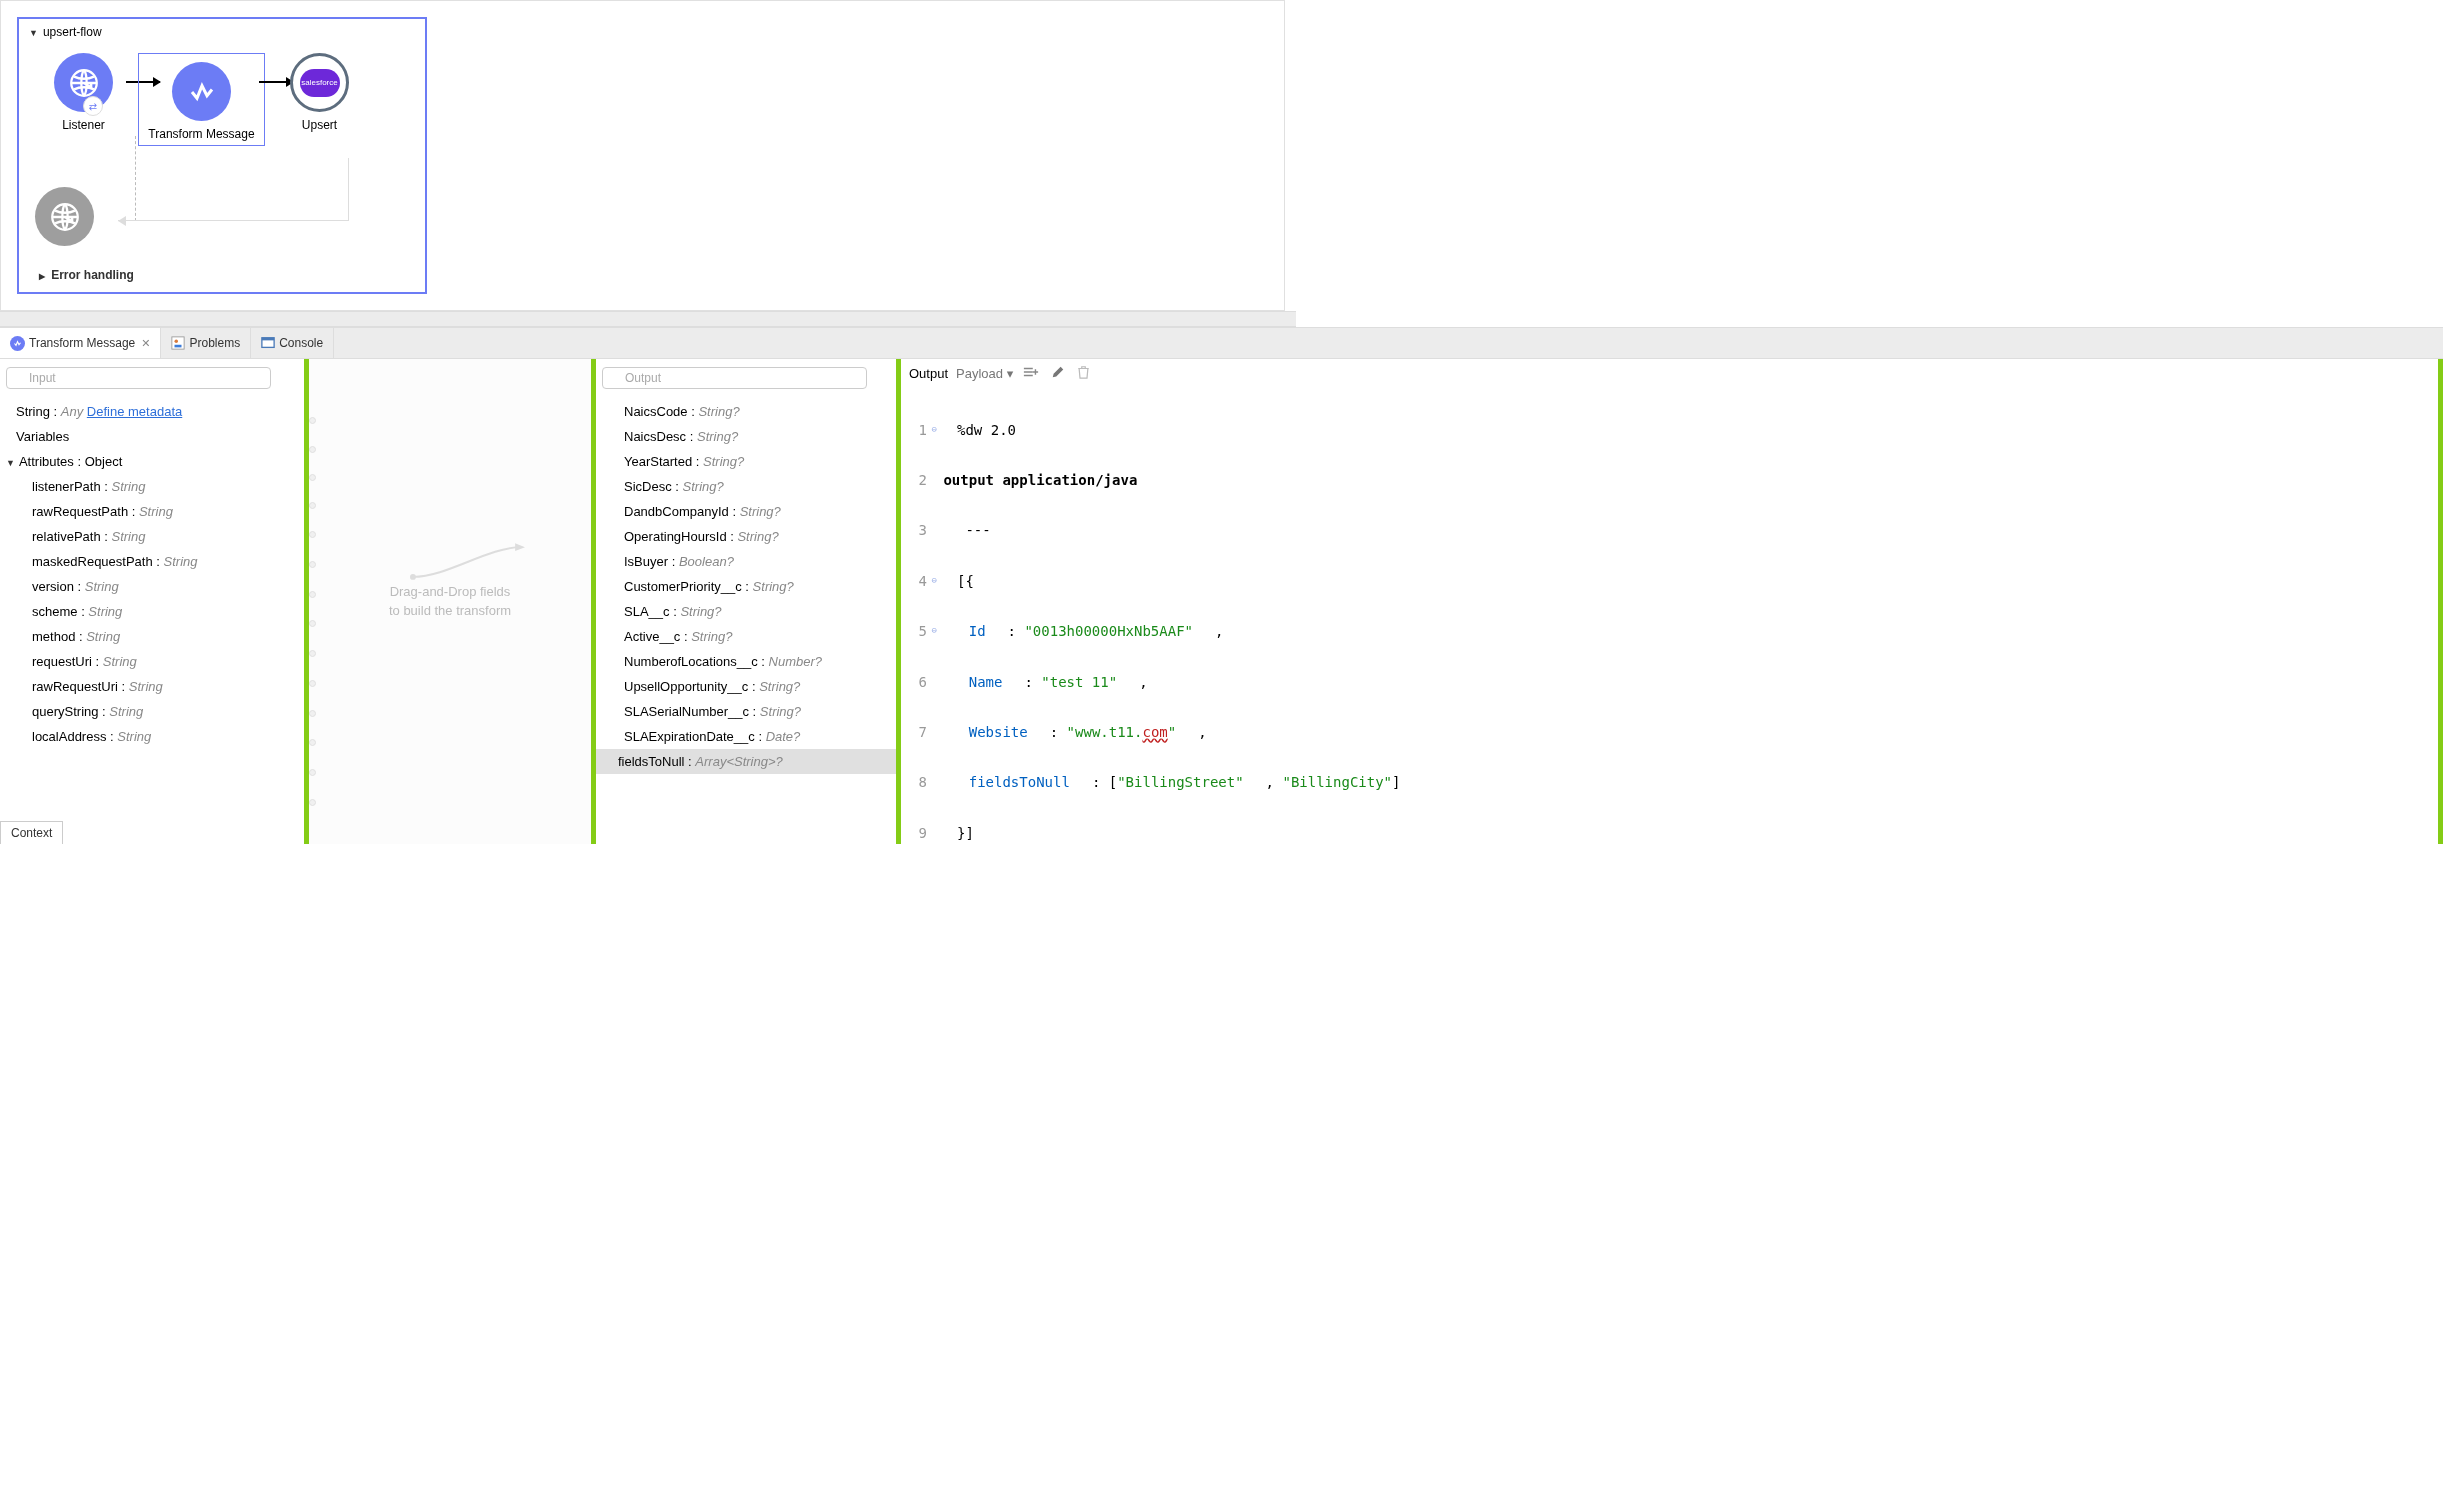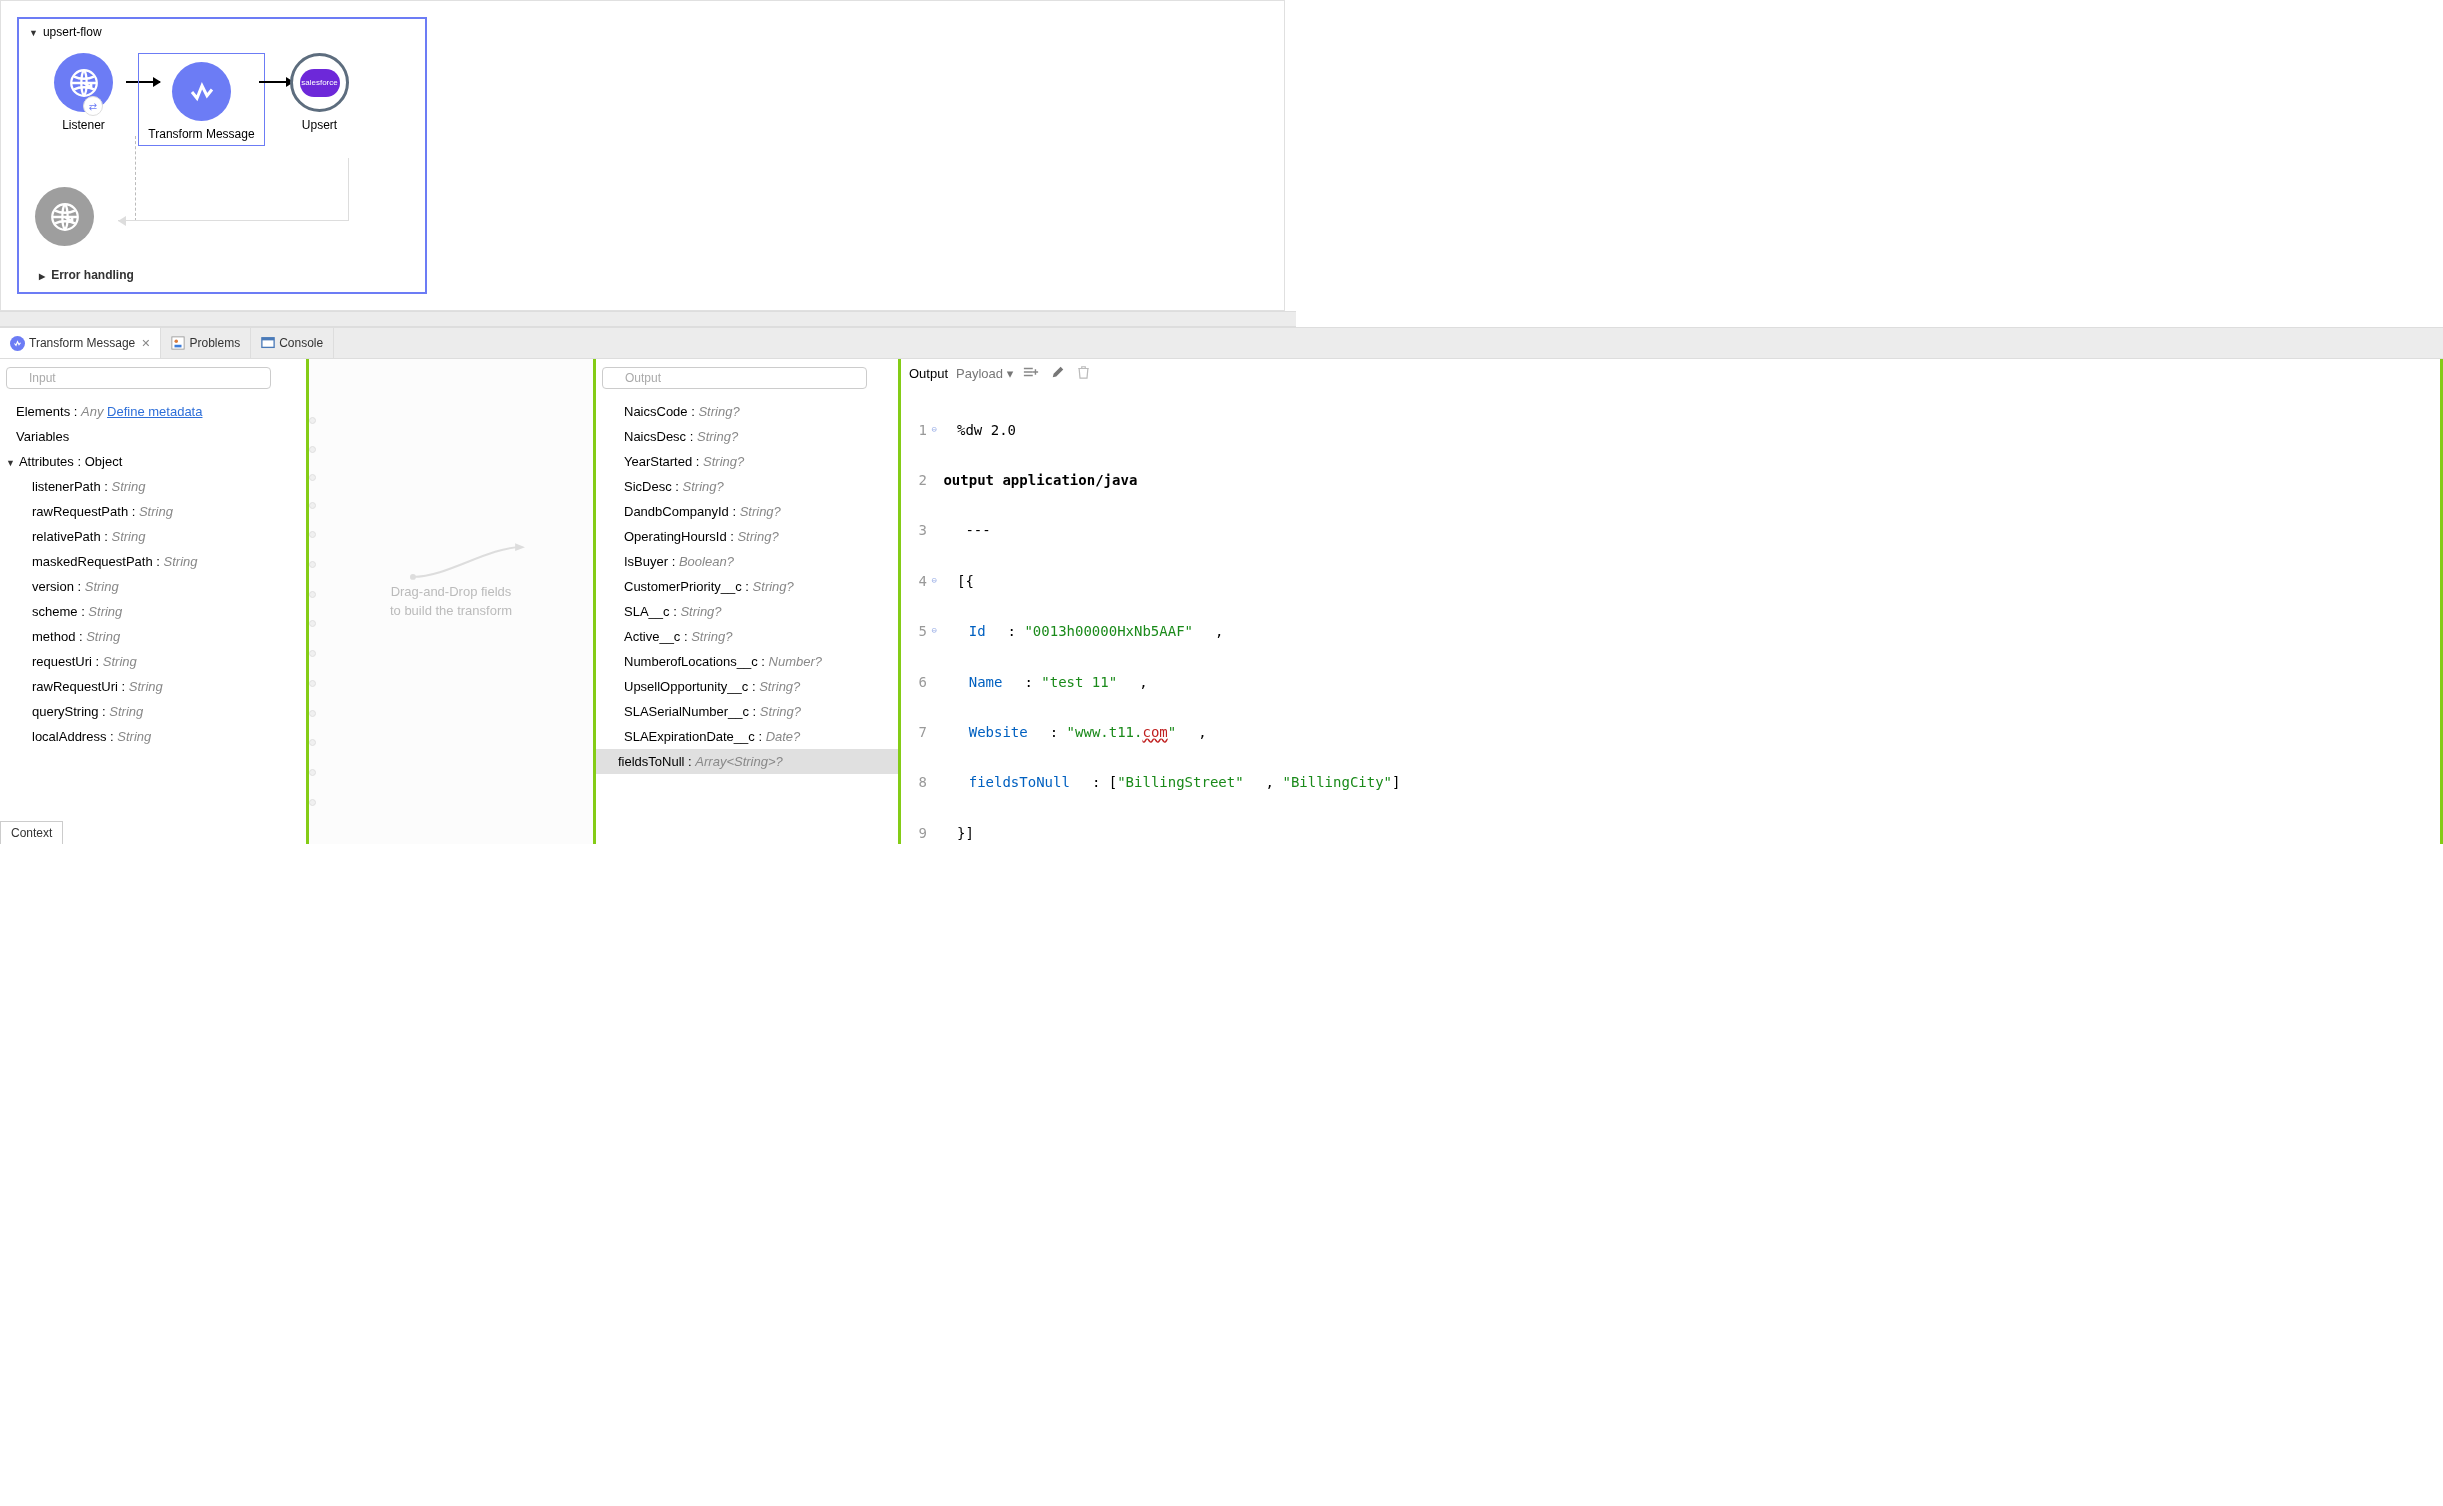--- a/index.html
+++ b/index.html
@@ -42,21 +42,21 @@
 
 .panel-tabs-row { display: flex; align-items: center; background: #ececec; border-top: 1px solid #ddd; border-bottom: 1px solid #ddd; height: 32px; font-size: 12px; }
 .panel-tab { display:flex; align-items:center; gap:4px; padding: 0 10px; height: 100%; background:#ececec; border-right: 1px solid #ddd; cursor:pointer; }
 .panel-tab.active { background: #fff;}
 .panel-tab .icon-sm { width:14px; height:14px; display:inline-flex; align-items:center; justify-content:center;}
 .panel-tab .close { font-size:11px; color:#888; margin-left:2px;}
 .purple-badge { width:15px; height:15px; background:#6c7cf5; border-radius:50%; display:inline-flex; align-items:center; justify-content:center;}
 
 
 .bottom-panel { display:flex; height: 485px; }
-.col { border-right: 3px solid #84cc16; position:relative; overflow:hidden; }
+.col { border-right: 5px solid #84cc16; position:relative; overflow:hidden; }
 .col.input-col { width: 309px; padding: 8px 6px; background:#fff;}
 .col.map-col { width: 287px; background:#fcfcfc; display:flex; align-items:center; justify-content:center; position:relative;}
 .col.output-col { width: 305px; padding: 8px 6px; background:#fff;}
 .col.code-col { flex:1; padding: 6px 8px;}
 
 .search-box { width: 265px; height: 22px; border: 1px solid #ccc; border-radius: 4px; padding: 0 6px 0 22px; font-size: 12px; color:#333; background: #fff; position:relative; }
 .search-wrap { position:relative; margin-bottom:10px;}
 .search-wrap .mag { position:absolute; left:6px; top:4px; color:#888; font-size:12px;}
 .search-box::placeholder { color:#aaa; }
 
@@ -193,21 +193,21 @@
 </div>
 
 <div class="bottom-panel">
 
   <div class="col input-col">
     <div class="search-wrap">
       <span class="mag">🔍</span>
       <input class="search-box" placeholder="Input" style="">
     </div>
     <div class="tree-line">
-      <span>Elements : </span><span class="type">Any</span> <span class="link">Define metadata</span>
+      <span>String : </span><span class="type">Any</span> <span class="link">Define metadata</span>
     </div>
     <div class="tree-line">Variables</div>
     <div class="tree-line caret" style="padding-left:14px;">Attributes : Object</div>
     <div id="input-attrs">
         <div class="tree-line nested">listenerPath : <span class="type">String</span></div>
         <div class="tree-line nested">rawRequestPath : <span class="type">String</span></div>
         <div class="tree-line nested">relativePath : <span class="type">String</span></div>
         <div class="tree-line nested">maskedRequestPath : <span class="type">String</span></div>
         <div class="tree-line nested">version : <span class="type">String</span></div>
         <div class="tree-line nested">scheme : <span class="type">String</span></div>

